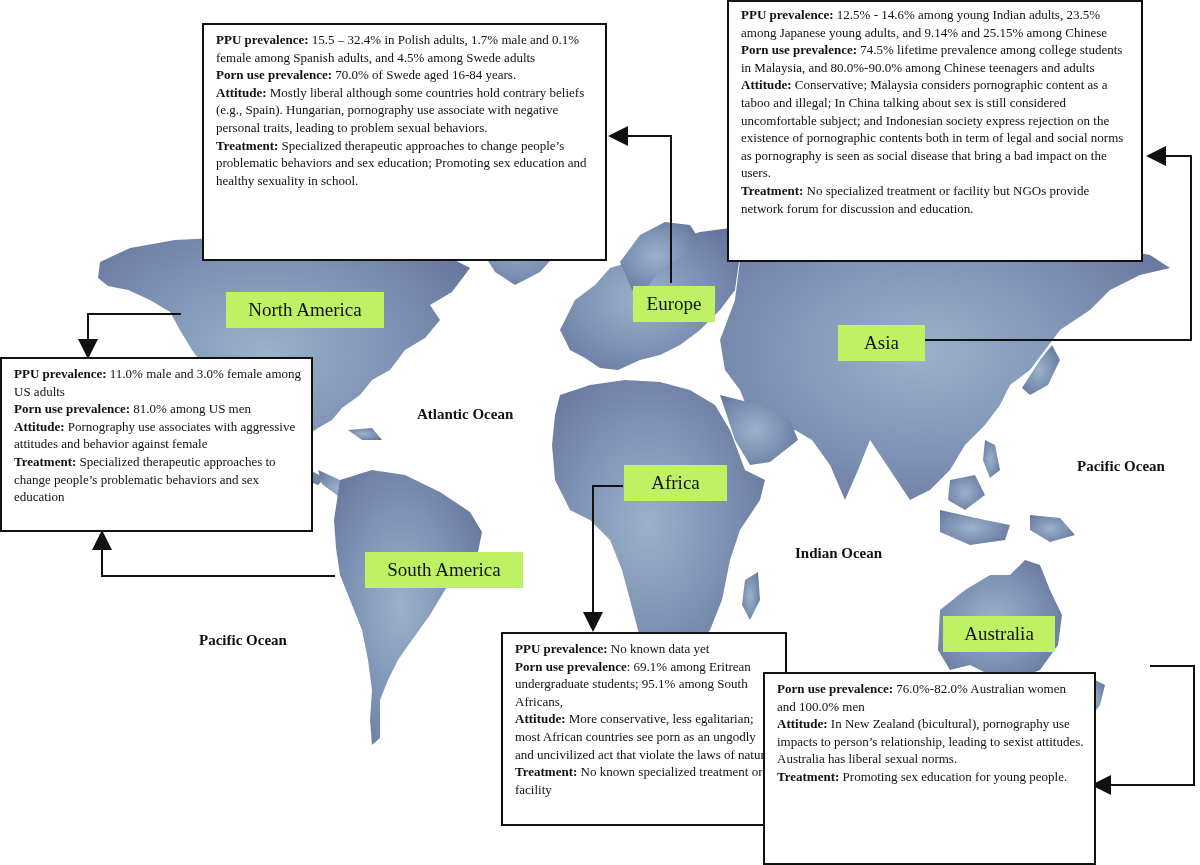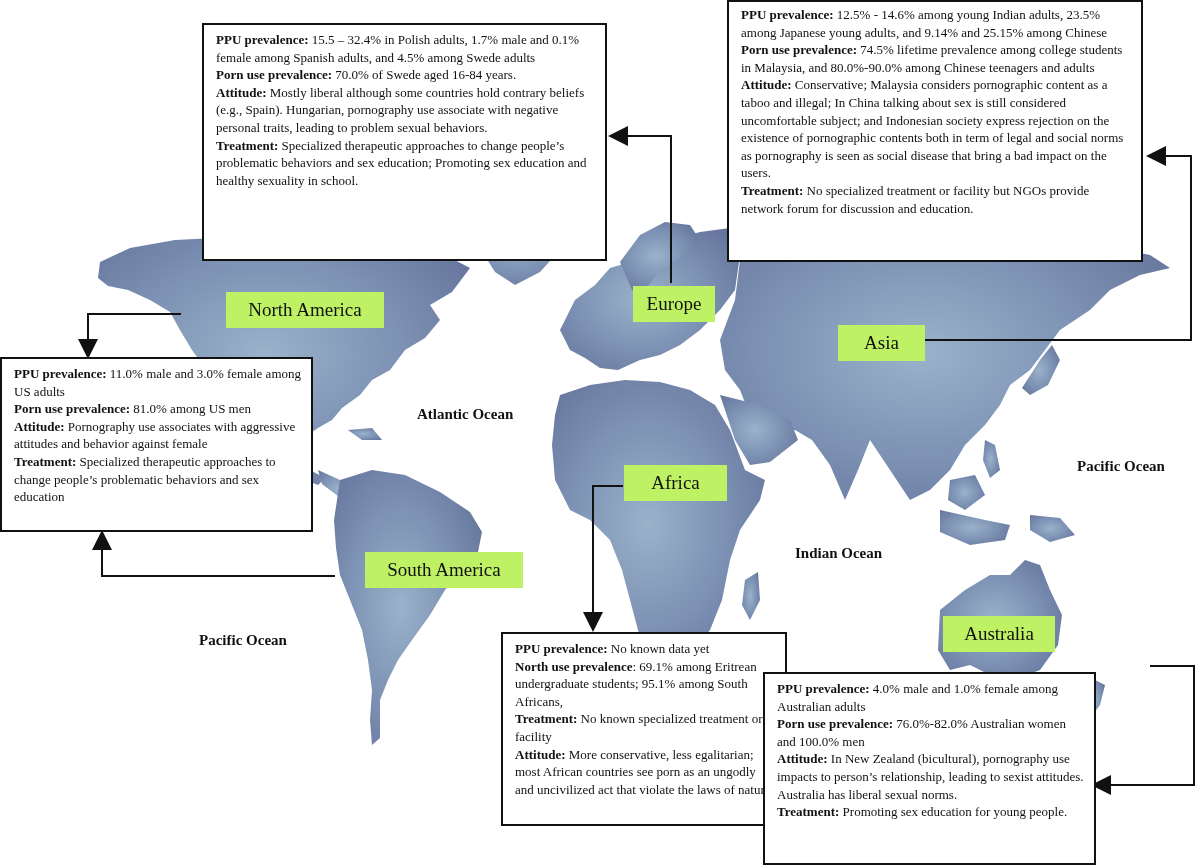--- a/index.html
+++ b/index.html
@@ -113,23 +113,22 @@
 
 <div class="info-box" style="left:0px; top:357px; width:313px; height:175px;">
   <span class="row"><span class="k">PPU prevalence:</span><span> 11.0% male and 3.0% female among US adults</span></span>
   <span class="row"><span class="k">Porn use prevalence:</span><span> 81.0% among US men</span></span>
   <span class="row"><span class="k">Attitude:</span><span> Pornography use associates with aggressive attitudes and behavior against female</span></span>
   <span class="row"><span class="k">Treatment:</span><span> Specialized therapeutic approaches to change people’s problematic behaviors and sex education</span></span>
 </div>
 
 <div class="info-box" style="left:472px; top:632px; width:286px; height:194px;margin-left:29px;">
   <span class="row"><span class="k">PPU prevalence:</span><span> No known data yet</span></span>
-  <span class="row"><span class="k">North use prevalence</span><span>: 69.1% among Eritrean undergraduate students; 95.1% among South Africans,</span></span>
+  <span class="row"><span class="k">Porn use prevalence</span><span>: 69.1% among Eritrean undergraduate students; 95.1% among South Africans,</span></span>
+  <span class="row"><span class="k">Attitude:</span><span> More conservative, less egalitarian; most African countries see porn as an ungodly and uncivilized act that violate the laws of nature</span></span>
   <span class="row"><span class="k">Treatment:</span><span> No known specialized treatment or facility</span></span>
-  <span class="row"><span class="k">Attitude:</span><span> More conservative, less egalitarian; most African countries see porn as an ungodly and uncivilized act that violate the laws of nature</span></span>
 </div>
 
 <div class="info-box" style="left:763px; top:672px; width:333px; height:193px;">
-  <span class="row"><span class="k">PPU prevalence:</span><span> 4.0% male and 1.0% female among Australian adults</span></span>
   <span class="row"><span class="k">Porn use prevalence:</span><span> 76.0%-82.0% Australian women and 100.0% men</span></span>
   <span class="row"><span class="k">Attitude:</span><span> In New Zealand (bicultural), pornography use impacts to person’s relationship, leading to sexist attitudes. Australia has liberal sexual norms.</span></span>
   <span class="row"><span class="k">Treatment:</span><span> Promoting sex education for young people.</span></span>
 </div>
 
 </body></html>

